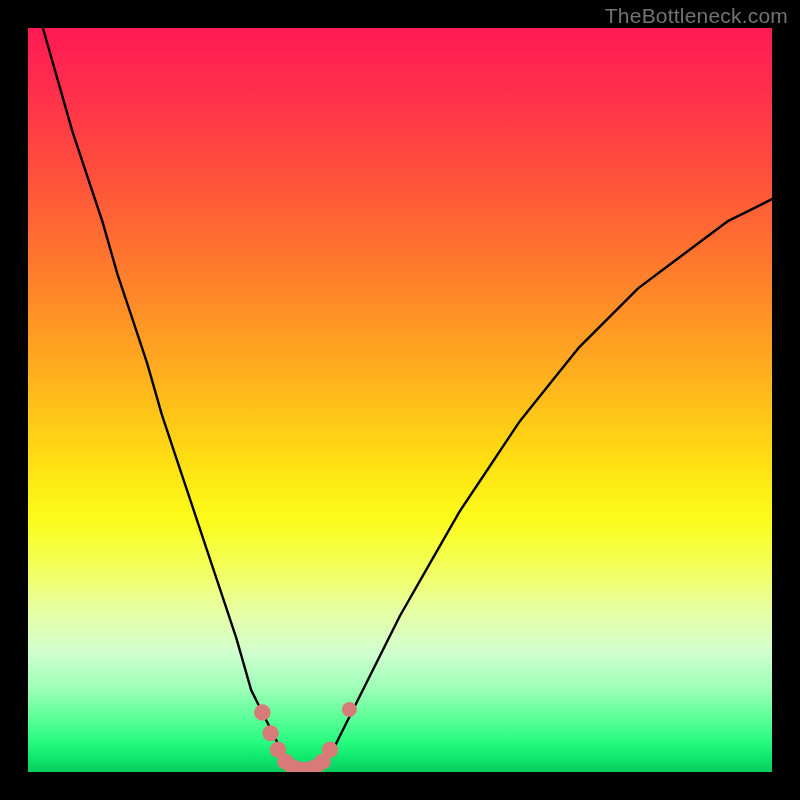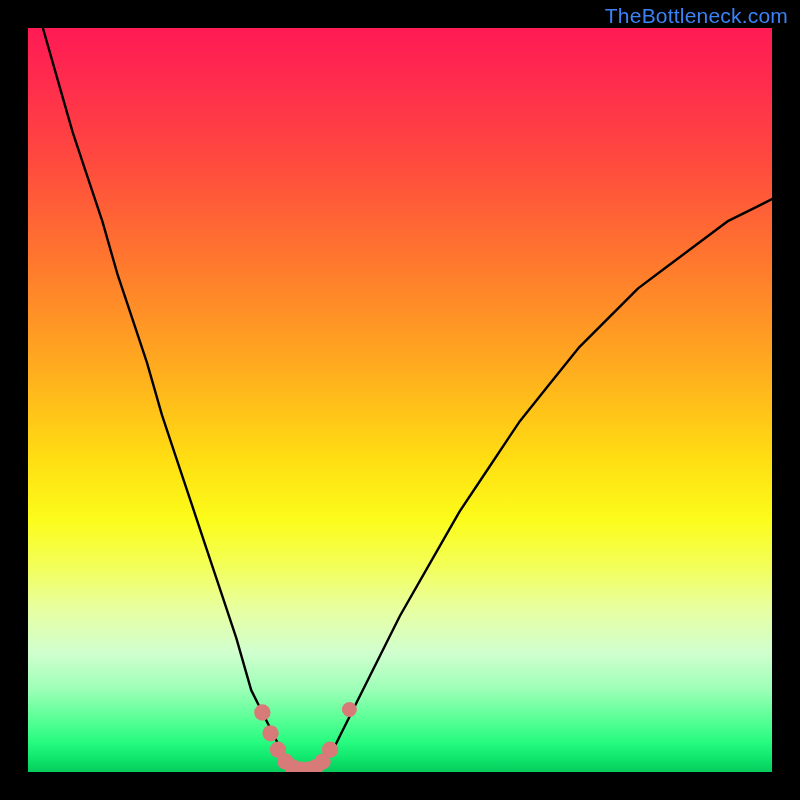--- a/index.html
+++ b/index.html
@@ -49,21 +49,21 @@
     position: absolute;
     left: 0;
     top: 0;
     width: 744px;
     height: 744px;
   }
   .watermark {
     position: absolute;
     top: 4px;
     right: 12px;
-    color: #3b82f6;
+    color: #737373;
     font-size: 21px;
     font-weight: 400;
     letter-spacing: 0.2px;
     user-select: none;
   }
 </style>
 </head>
 <body>
 
 <div class="frame">

